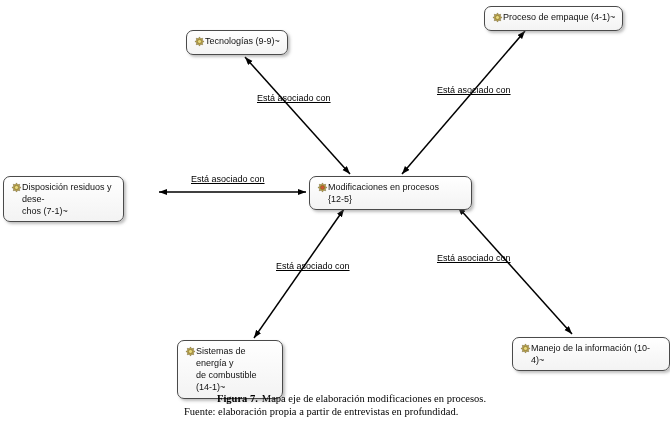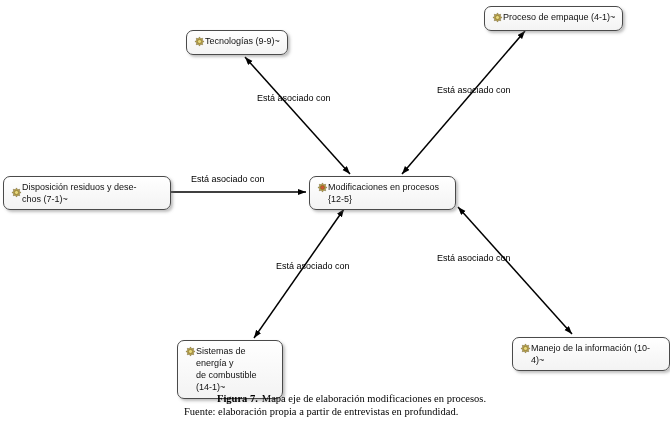--- a/index.html
+++ b/index.html
@@ -30,20 +30,21 @@
     color:#111;
     box-sizing:border-box;
   }
   .node-icon{flex:0 0 auto; margin-top:1px;}
   .node-label{white-space:pre-line;}
   .edge-label{
     position:absolute;
     font-size:9px;
     color:#000;
     white-space:nowrap;
+    text-decoration:underline;
   }
   .caption{
     position:absolute;
     left:0; right:0;
     top:392px;
     display:flex;
     justify-content:center;
   }
   .caption-inner{
     font-family:"Liberation Serif", serif;
@@ -91,32 +92,32 @@
   <div class="node" style="left:484px; top:6px;">
     <span class="node-icon">
       <svg viewBox="0 0 12 12" width="11" height="11">
         <path d="M6 1 L7.2 3 L9.5 2.5 L9 4.8 L11 6 L9 7.2 L9.5 9.5 L7.2 9 L6 11 L4.8 9 L2.5 9.5 L3 7.2 L1 6 L3 4.8 L2.5 2.5 L4.8 3 Z" fill="#b9a14a" stroke="#6b5d2a" stroke-width="0.5"></path>
         <circle cx="6" cy="6" r="2.2" fill="#e8d87a" stroke="#6b5d2a" stroke-width="0.5"></circle>
       </svg>
     </span>
     <span class="node-label">Proceso de empaque (4-1)~</span>
   </div>
 
-  <div class="node" style="left:3px; top:176px; width:168px;align-items:center;">
+  <div class="node" style="left:3px; top:176px; width:121px;">
     <span class="node-icon">
       <svg viewBox="0 0 12 12" width="11" height="11">
         <path d="M6 1 L7.2 3 L9.5 2.5 L9 4.8 L11 6 L9 7.2 L9.5 9.5 L7.2 9 L6 11 L4.8 9 L2.5 9.5 L3 7.2 L1 6 L3 4.8 L2.5 2.5 L4.8 3 Z" fill="#b9a14a" stroke="#6b5d2a" stroke-width="0.5"></path>
         <circle cx="6" cy="6" r="2.2" fill="#e8d87a" stroke="#6b5d2a" stroke-width="0.5"></circle>
       </svg>
     </span>
     <span class="node-label">Disposición residuos y dese-
 chos (7-1)~</span>
   </div>
 
-  <div class="node" style="left:309px; top:176px; width:147px;">
+  <div class="node" style="left:309px; top:176px; width:163px;">
     <span class="node-icon">
       <svg viewBox="0 0 12 12" width="11" height="11">
         <path d="M6 1 L7.2 3 L9.5 2.5 L9 4.8 L11 6 L9 7.2 L9.5 9.5 L7.2 9 L6 11 L4.8 9 L2.5 9.5 L3 7.2 L1 6 L3 4.8 L2.5 2.5 L4.8 3 Z" fill="#b9a14a" stroke="#6b5d2a" stroke-width="0.5"></path>
         <circle cx="6" cy="6" r="2.2" fill="#d0552f" stroke="#6b5d2a" stroke-width="0.5"></circle>
       </svg>
     </span>
     <span class="node-label">Modificaciones en procesos
 {12-5}</span>
   </div>
 

